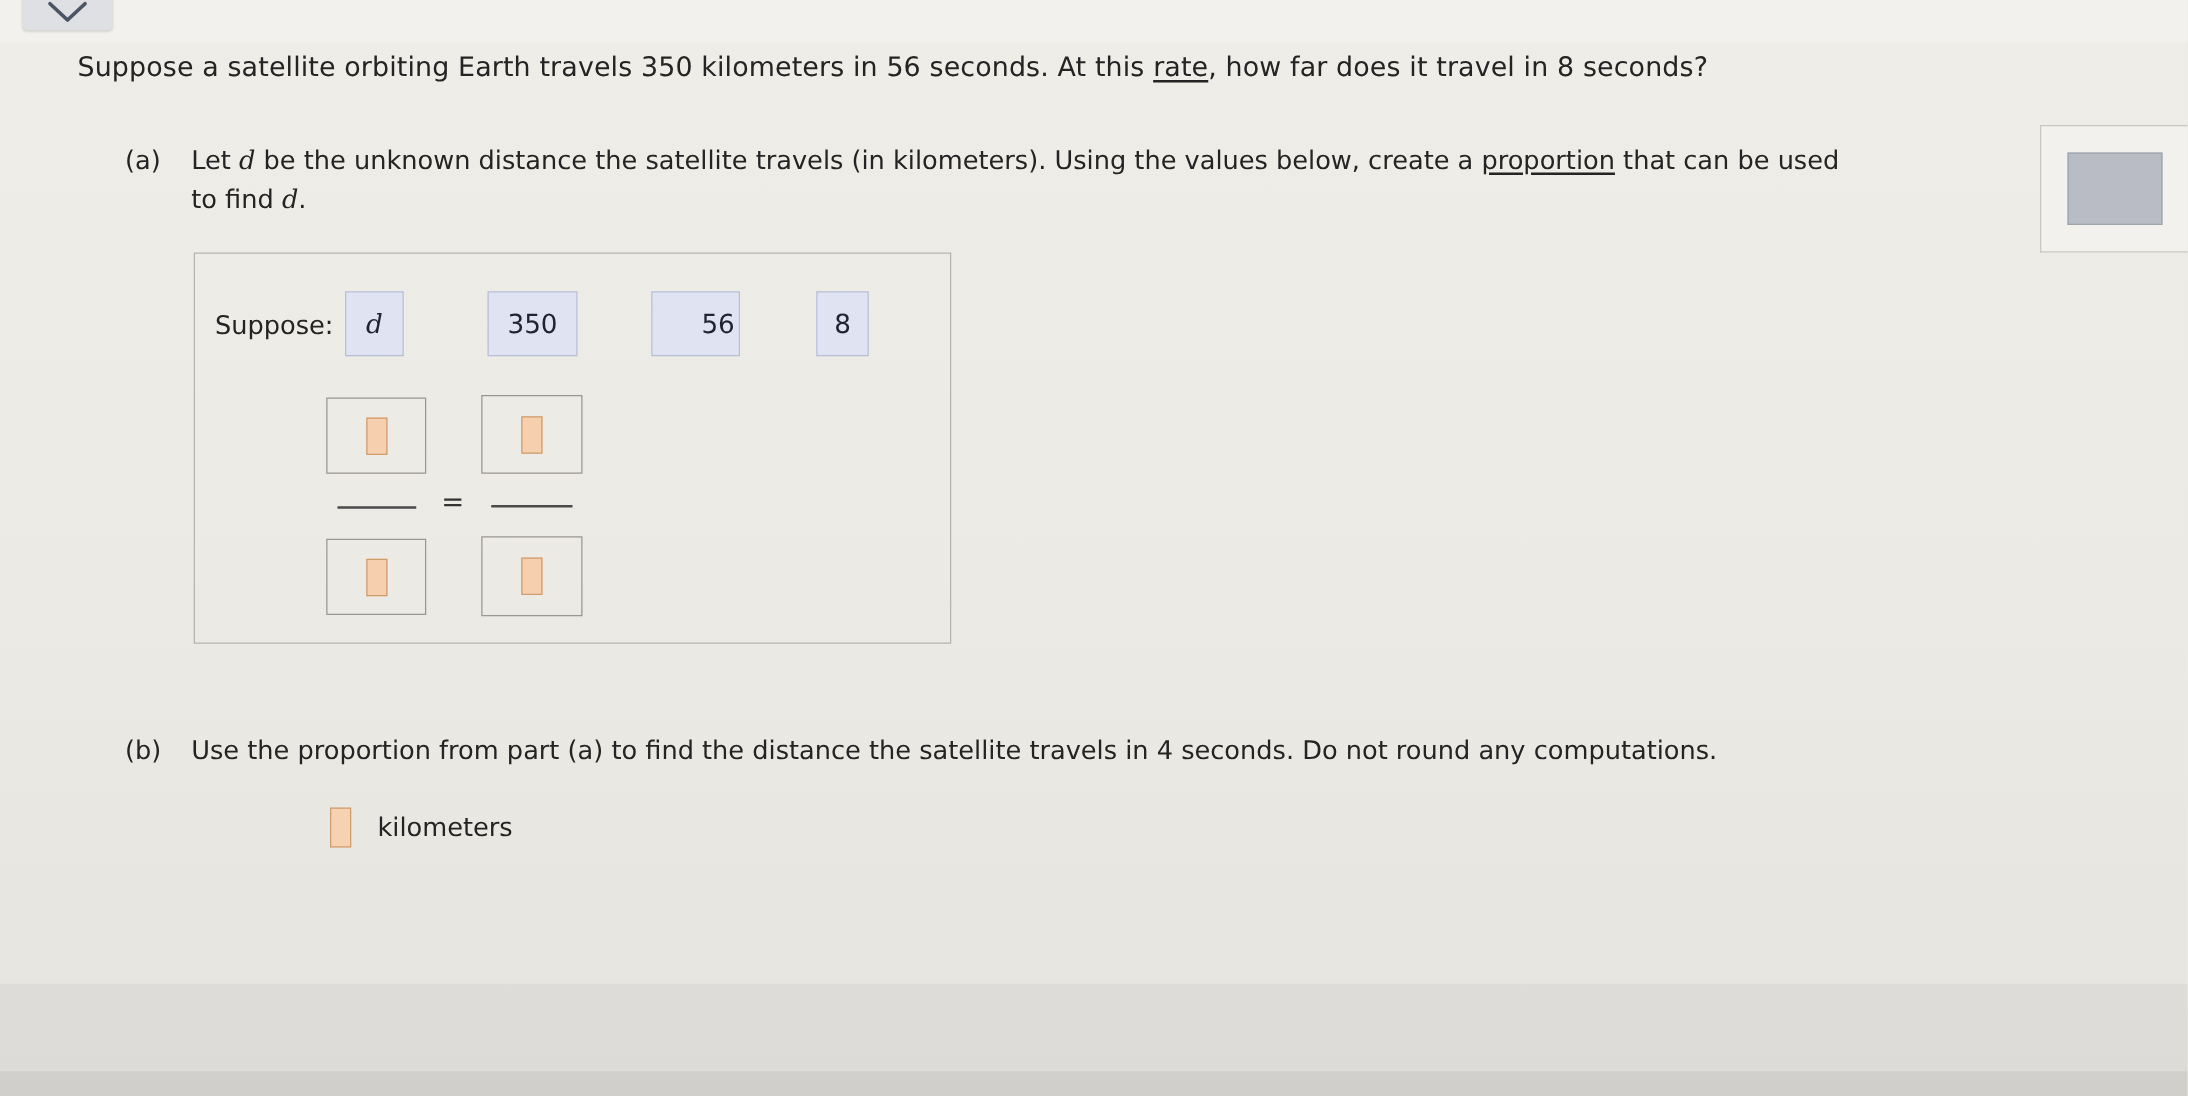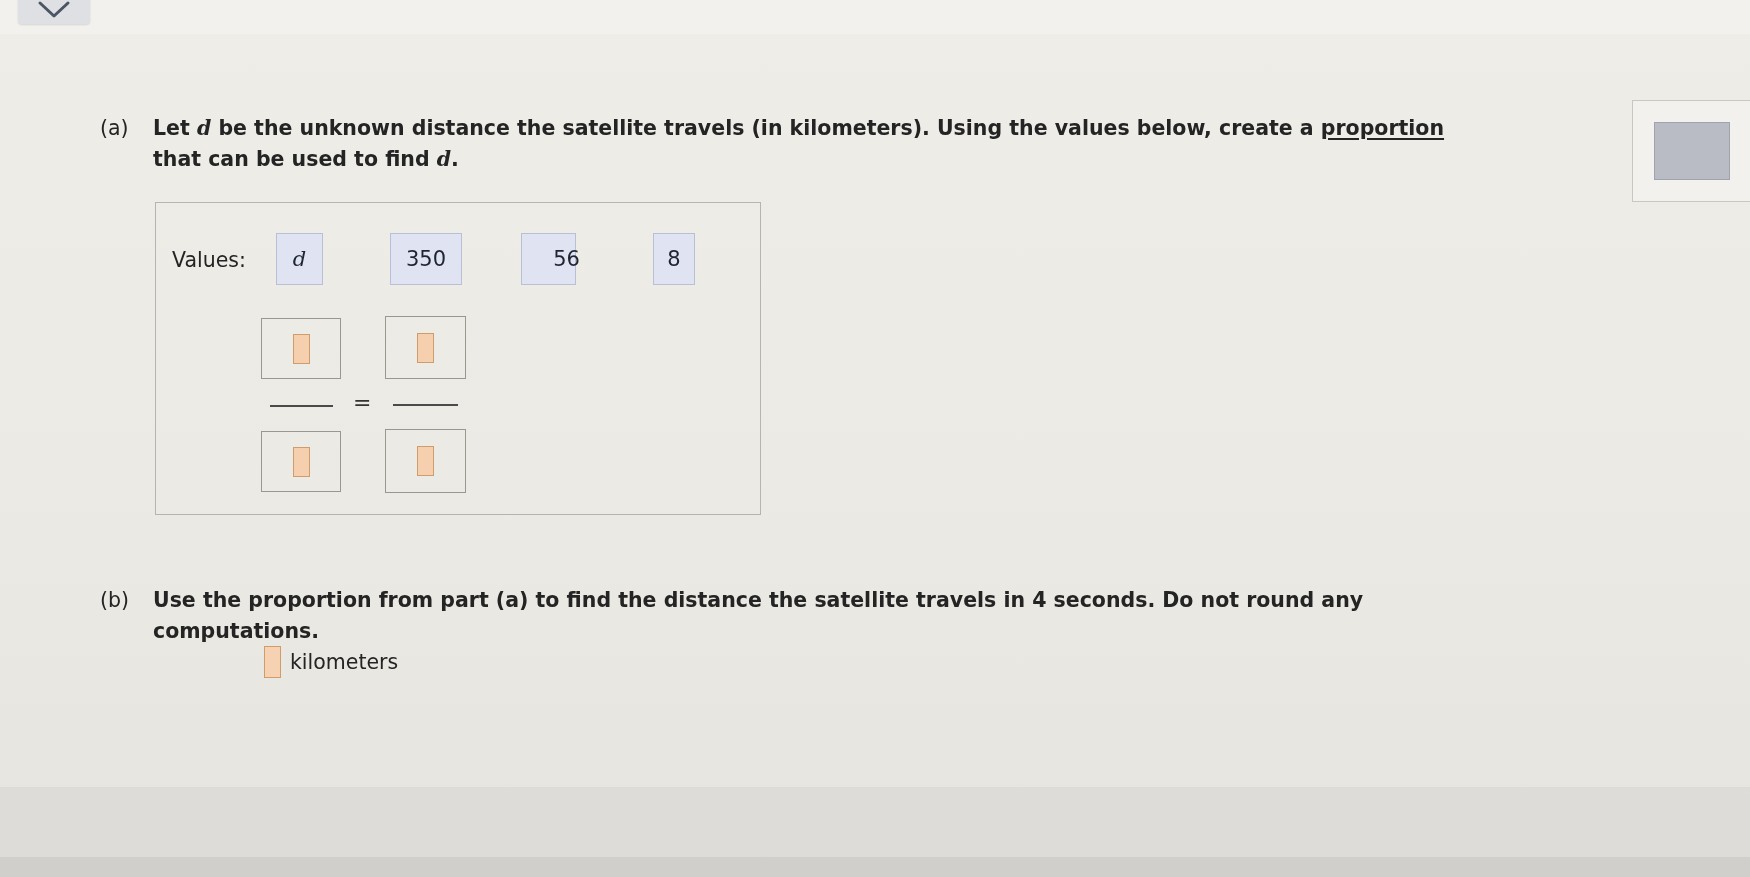--- a/index.html
+++ b/index.html
@@ -79,21 +79,20 @@
   }
   .part .marker {
     position: absolute;
     left: 0;
     top: 0;
   }
   .part .body {
     margin-left: 53px;
     display: block;
     max-width: 1340px;
-    font-weight: bold;
   }
   .part-a { left: 100px; top: 113px; width: 1400px; }
   .part-b { left: 100px; top: 585px; width: 1450px; }
 
   .italic-d { font-family: "DejaVu Serif", serif; font-style: italic; }
 
   
   .values-panel {
     position: absolute;
     left: 155px;
@@ -120,21 +119,21 @@
     box-sizing: border-box;
     display: flex;
     align-items: center;
     justify-content: center;
     font-size: 21px;
     color: #1e2430;
     cursor: pointer;
   }
   .vt-0 { left: 276px; width: 47px; }
   .vt-1 { left: 390px; width: 72px; text-align: center; }
-  .vt-2 { left: 521px; width: 55px; padding-left: 36px; }
+  .vt-2 { left: 521px; width: 71px; padding-left: 36px; }
   .vt-3 { left: 653px; width: 42px; }
 
   
   .ans-box {
     position: absolute;
     background: transparent;
     border: 1px solid #9a978f;
     box-sizing: border-box;
     display: flex;
     align-items: center;
@@ -169,21 +168,21 @@
     color: #333;
   }
 
   
   .b-answer {
     position: absolute;
     left: 264px;
     top: 646px;
     display: flex;
     align-items: center;
-    gap: 9px;
+    gap: 21px;
   }
   .b-answer .cursorbox {
     width: 17px;
     height: 32px;
     background: #f7d2b2;
     border: 1px solid #cf9c6c;
     box-sizing: border-box;
     cursor: pointer;
   }
   .b-answer .unit {
@@ -213,29 +212,32 @@
   <div class="chevron-chip">
     <svg width="34" height="20" viewBox="0 0 34 20" aria-hidden="true">
       <path d="M3 3 L17 16 L31 3" fill="none" stroke="#4b5563" stroke-width="3" stroke-linecap="round" stroke-linejoin="round"></path>
     </svg>
   </div>
 
   <div class="right-button">
     <div class="inner"></div>
   </div>
 
+  <div class="q-text">
+    <span>Suppose a satellite orbiting Earth travels 350 kilometers in 56 seconds. At this </span><u class="plain">rate</u><span>, how far does it travel in 8 seconds?</span>
+  </div>
 
   <div class="part part-a">
     <span class="marker">(a)</span>
     <span class="body"><span>Let </span><span class="italic-d">d</span><span> be the unknown distance the satellite travels (in kilometers). Using the values below, create a </span><u class="plain">proportion</u><span> that can be used to find </span><span class="italic-d">d</span><span>.</span></span>
   </div>
 
   <div class="values-panel"></div>
 
-  <div class="values-label">Values:</div>
+  <div class="values-label">Suppose:</div>
 
   <div class="value-tile vt-0 italic-d">d</div>
   <div class="value-tile vt-1">350</div>
   <div class="value-tile vt-2">56</div>
   <div class="value-tile vt-3">8</div>
 
   <div class="ans-box num-left">
     <span class="cursorbox"></span>
   </div>
   <div class="frac-bar bar-left"></div>

